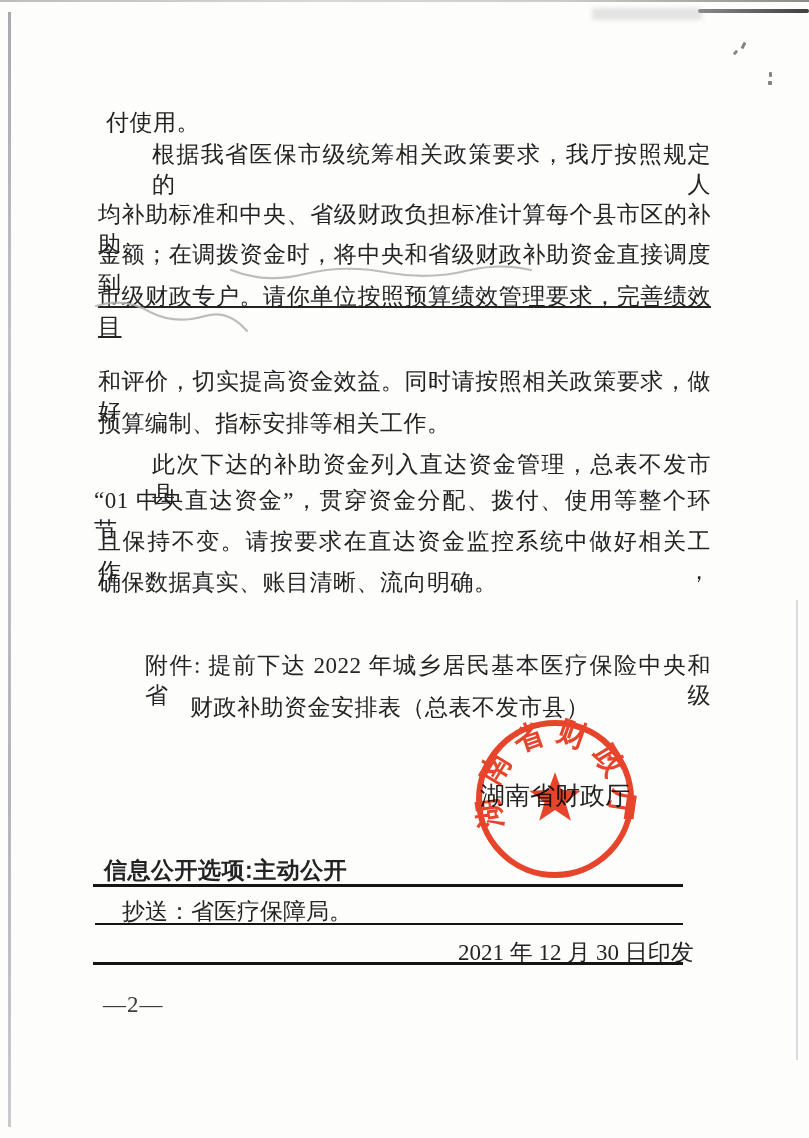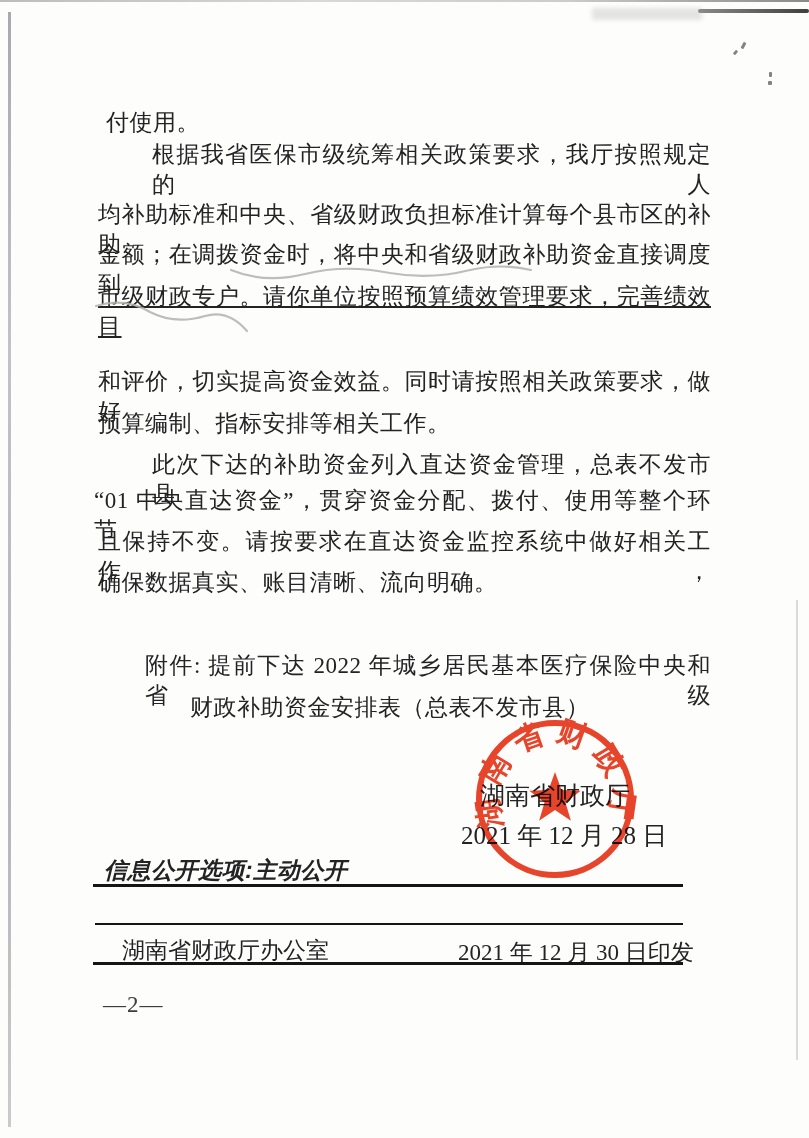--- a/index.html
+++ b/index.html
@@ -97,43 +97,42 @@
 
   <div class="bl just" style="left:152px;top:450px;width:559px;">此次下达的补助资金列入直达资金管理，总表不发市县</div>
   <div class="bl just" style="left:94px;top:486px;width:617px;">“01 中央直达资金”，贯穿资金分配、拨付、使用等整个环节，</div>
   <div class="bl just" style="left:98px;top:527px;width:613px;">且保持不变。请按要求在直达资金监控系统中做好相关工作，</div>
   <div class="bl" style="left:98px;top:568px;">确保数据真实、账目清晰、流向明确。</div>
 
   <div class="bl just" style="left:145px;top:651px;width:566px;">附件: 提前下达 2022 年城乡居民基本医疗保险中央和省级</div>
   <div class="bl" style="left:190px;top:693px;">财政补助资金安排表（总表不发市县）</div>
 
   <div class="sig" style="left:455px;top:779px;width:200px;">湖南省财政厅</div>
-  <div class="sig" style="left:461px;top:819px;width:200px;">2021 年 12 月 28 日</div>
 
   <svg class="overlay" width="809" height="1138" viewBox="0 0 809 1138">
     <g fill="none" stroke="#b4b2ae" stroke-width="2.2" stroke-linecap="round" opacity="0.85">
       <path d="M 231 270 Q 265 284 305 274 Q 345 264 390 273 Q 430 280 470 270 Q 502 263 531 270"></path>
       <path d="M 96 306 Q 125 297 150 312 Q 175 325 205 316 Q 228 309 247 331"></path>
     </g>
     <g class="seal-layer">
       <circle cx="555" cy="799" r="76" fill="none" stroke="#e8371b" stroke-width="6"></circle>
       <polygon fill="#e8371b" points="555,772 548.5,790.1 529.3,790.7 544.5,802.4 539.1,820.8 555,810 570.9,820.8 565.5,802.4 580.7,790.7 561.5,790.1"></polygon>
       <defs>
         <path id="sealArc" d="M 505.6 827.5 A 57 57 0 1 1 604.4 827.5" fill="none"></path>
       </defs>
       <text font-size="30" font-weight="700" fill="#e8371b" letter-spacing="9" font-family="Liberation Serif, DejaVu Serif, serif">
         <textPath href="#sealArc" startOffset="50%" text-anchor="middle">湖南省财政厅</textPath>
       </text>
     </g>
   </svg>
 
-  <div id="disclosure" class="footer-text" style="left:104px;top:855px;font-style:italic;">信息公开选项:主动公开</div>
+  <div id="disclosure" class="footer-text" style="left:104px;top:855px;">信息公开选项:主动公开</div>
   <div class="rule" style="left:93px;top:884px;width:590px;height:3px;"></div>
 
+  <div class="footer-text" style="left:122px;top:896px;">抄送：省医疗保障局。</div>
   <div class="rule" style="left:95px;top:923px;width:588px;height:2px;"></div>
 
-  <div class="footer-text" style="left:122px;top:935px;">湖南省财政厅办公室</div>
   <div class="footer-text" style="left:458px;top:937px;">2021 年 12 月 30 日印发</div>
   <div class="rule" style="left:93px;top:962px;width:590px;height:3px;"></div>
 
   <div id="page-num">—2—</div>
 
 </div>
 
 </body></html>

